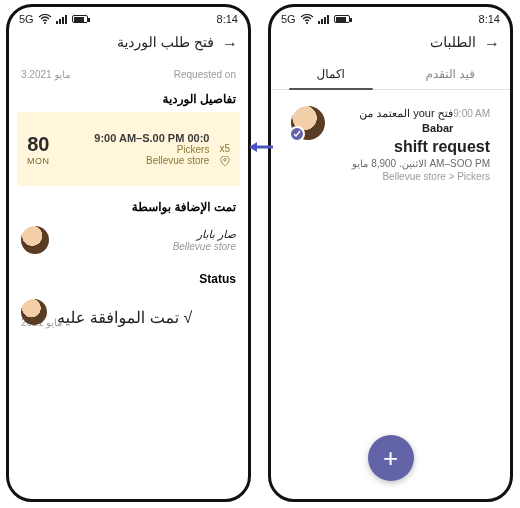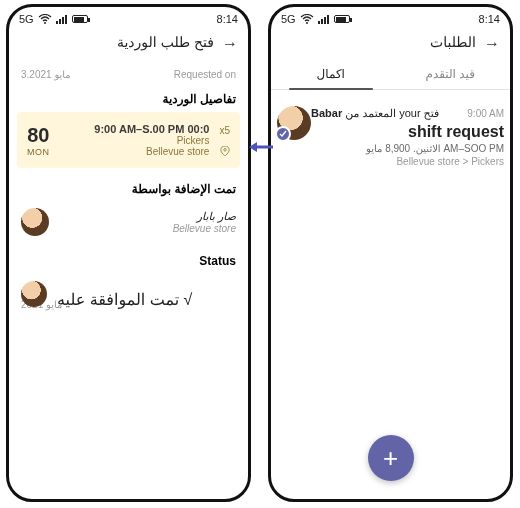--- a/index.html
+++ b/index.html
@@ -66,21 +66,22 @@
   .tab.active { color: #222; font-weight: 500; }
   .tab.active::after {
     content: ""; position: absolute; bottom: -1px; left: 15%; right: 15%;
     height: 2px; background: #555; border-radius: 1px;
   }
 
   .list { padding: 8px 0; }
   .row {
     display: flex;
     align-items: flex-start;
-    padding: 8px 6px;
+    padding: 8px 20px;
+    gap: 10px;
   }
   .avatar {
     width: 34px; height: 34px; border-radius: 50%;
     background: radial-gradient(circle at 40% 35%, #f2cfa8 0 40%, #5a3b24 41% 100%);
     flex-shrink: 0;
     position: relative;
     order: 2;
   }
   .avatar .badge {
     position: absolute; bottom: -2px; left: -2px;
@@ -119,34 +120,34 @@
     direction: ltr;
   }
   .section-title {
     font-size: 12px; font-weight: 700; color: #000000;
     padding: 4px 12px 6px; text-align: right;
   }
   .shift-card {
     margin: 0 8px 10px;
     background: #fff6db;
     border-radius: 4px;
-    padding: 11px 10px;
+    padding: 20px 10px;
     display: flex;
     gap: 10px;
-    align-items: center;
+    align-items: flex-end;
     flex-direction: row-reverse;
   }
   .shift-day { text-align: center; direction: ltr; }
   .shift-day .num { font-size: 20px; font-weight: 700; color: #2b2b2b; }
   .shift-day .dow { font-size: 9px; color: #7a6a30; letter-spacing: .5px; }
   .shift-info { flex: 1; text-align: right; }
   .shift-time { font-size: 11px; font-weight: 600; color: #3a3a3a; direction: ltr; }
   .shift-role { font-size: 10px; color: #8a7838; direction: ltr; }
   .shift-store { font-size: 10px; color: #8a7838; direction: ltr; }
-  .shift-side { display: flex; flex-direction: column; align-items: center; gap: 10px; color: #8a7838; font-size: 10px; direction: ltr; }
+  .shift-side { display: flex; flex-direction: column; align-items: center; gap: 2px; color: #8a7838; font-size: 10px; direction: ltr; }
   .pin { width: 10px; height: 10px; }
 
   .assigner {
     display: flex; align-items: center; gap: 10px;
     padding: 6px 12px 14px;
   }
   .assigner .avatar { width: 28px; height: 28px; order: 2; }
   .assigner .info { text-align: right; flex: 1; order: 1; font-style: italic; }
   .assigner .name { font-size: 11px; color: #222; }
   .assigner .store { font-size: 10px; color: #9a9a9a; direction: ltr; }

